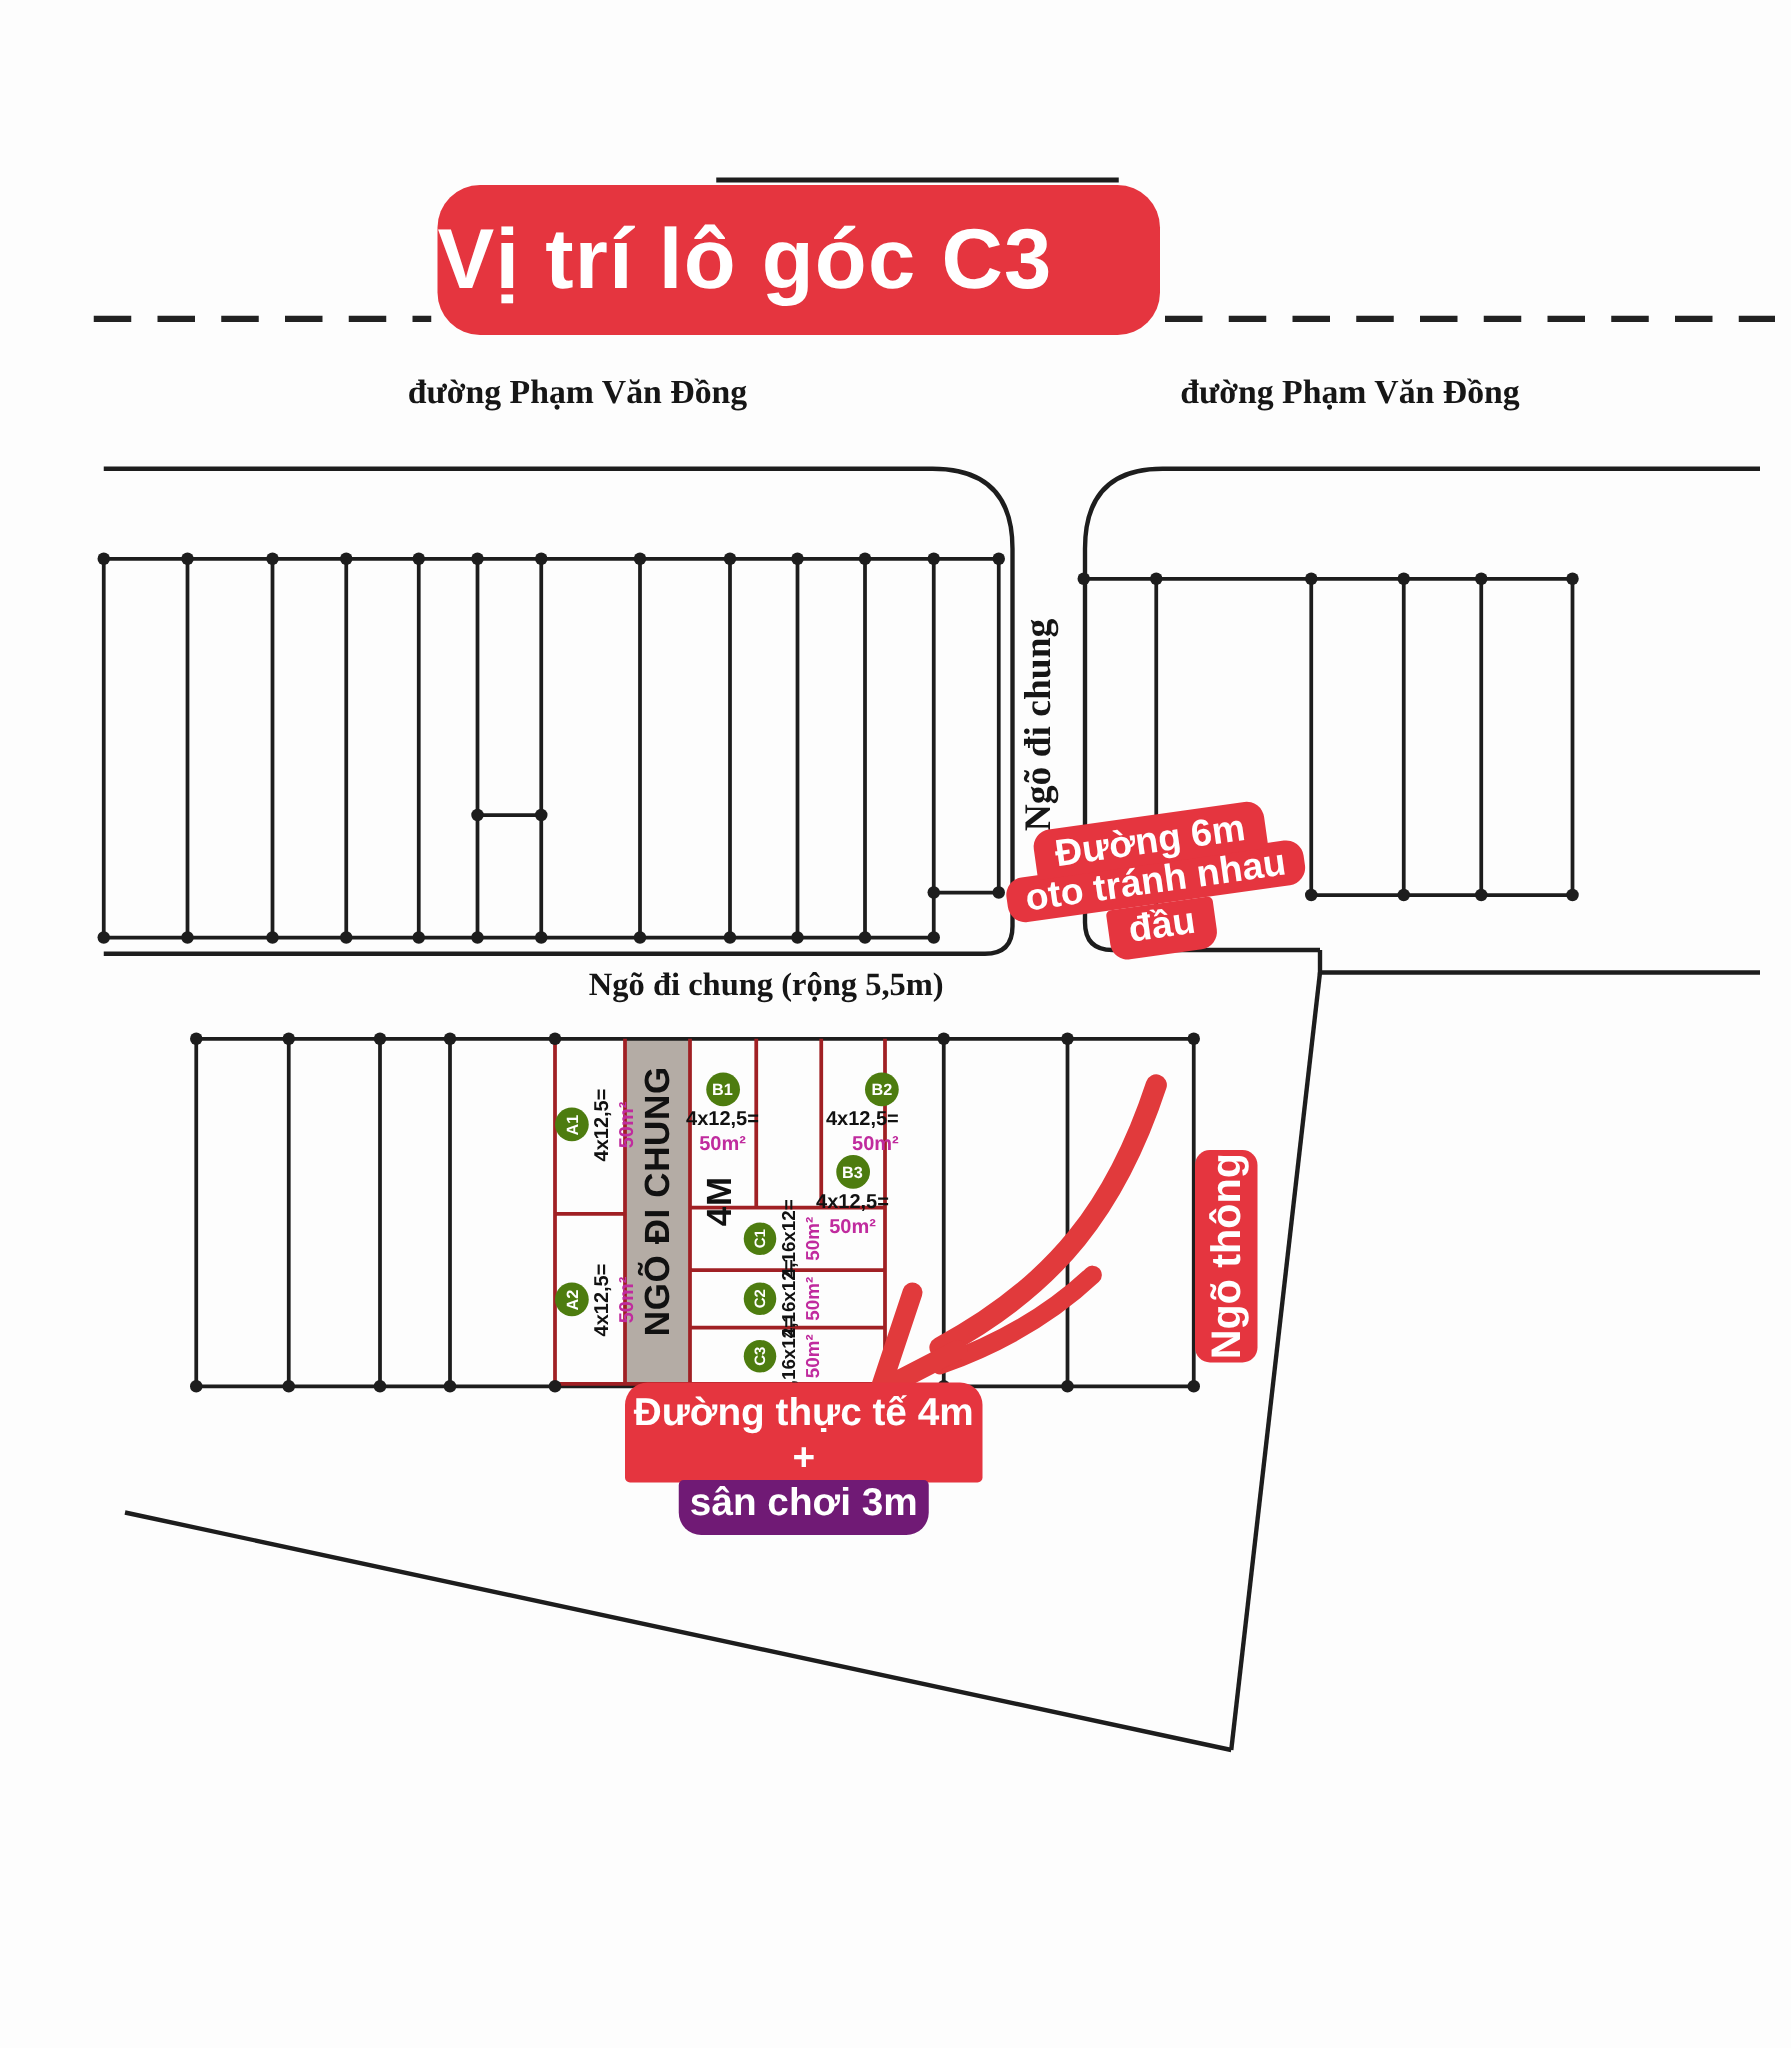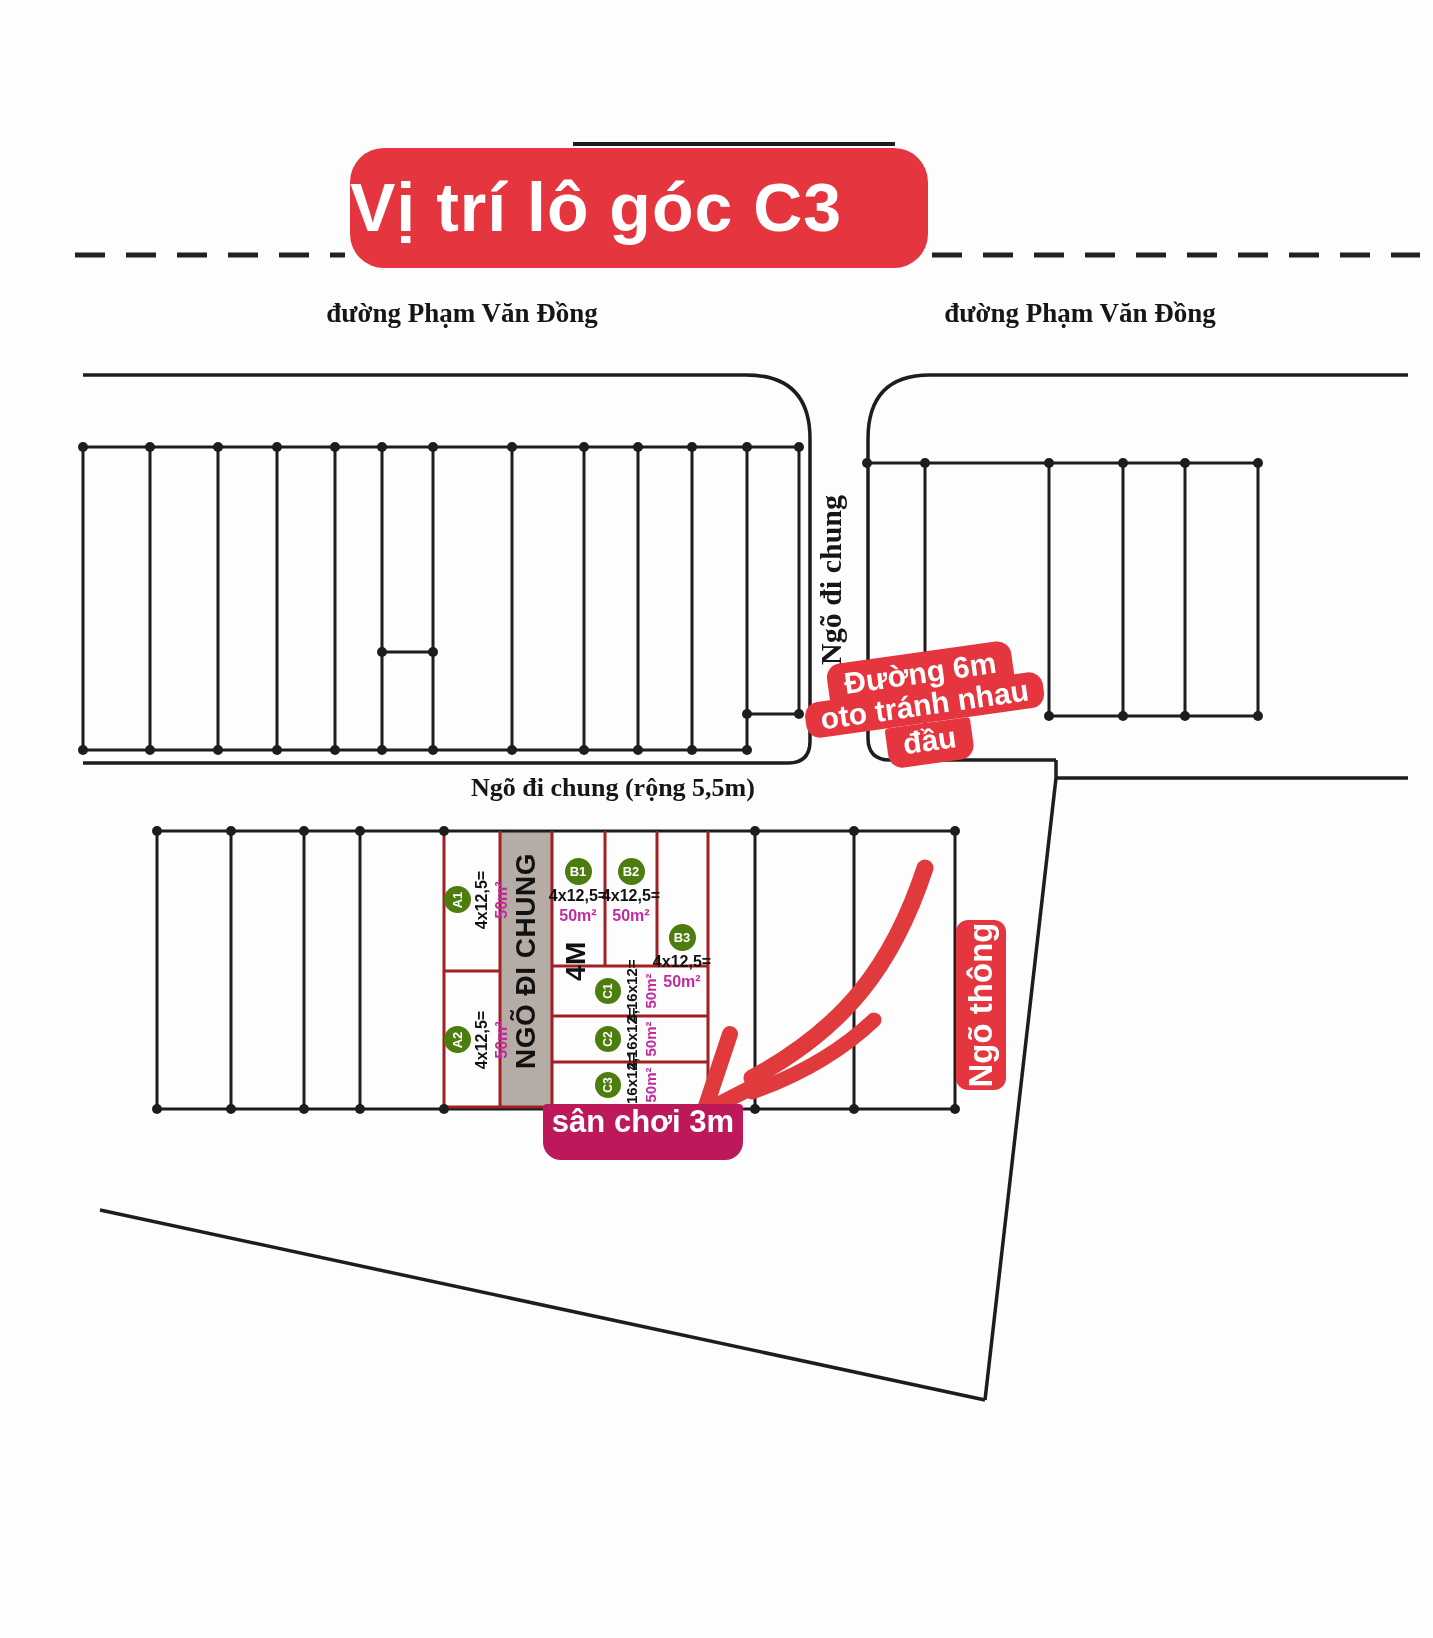--- a/index.html
+++ b/index.html
@@ -27,42 +27,42 @@
   
   .lot{display:flex;flex-direction:column;align-items:center;justify-content:center;gap:2px;}
   .lot .circ{display:block;width:27px;height:27px;border-radius:50%;background:#4d7c0f;color:#fff;
     font-size:13px;font-weight:bold;line-height:27px;text-align:center;}
   .lot .dims{font-size:16px;font-weight:bold;color:#111;white-space:nowrap;}
   .lot .area{font-size:16px;font-weight:bold;color:#c02b9e;white-space:nowrap;}
   .rot{transform:rotate(-90deg);transform-origin:center;}
   .lot-a1{left:417px;top:865px;width:120px;height:70px;}
   .lot-a2{left:417px;top:1005px;width:120px;height:70px;}
   .lot-b1{left:523px;top:856px;width:110px;height:70px;}
-  .lot-b2{left:576px;top:856px;width:110px;height:70px;}
+  .lot-b2{left:609px;top:856px;width:110px;height:70px;align-items:flex-end;}
   .lot-b3{left:627px;top:904px;width:110px;height:70px;margin-top:18px;}
   .lot-c{width:110px;height:64px;}
   .lot-c .circ{width:26px;height:26px;line-height:26px;font-size:12px;}
   .lot-c .dims,.lot-c .area{font-size:15px;}
   .lot-c1{left:572px;top:959px;}
   .lot-c2{left:572px;top:1007px;}
   .lot-c3{left:572px;top:1053px;}
 
   
   .badge-6m{left:805px;top:652px;width:240px;transform:rotate(-8deg);transform-origin:center;
     text-align:center;color:#fff;font-weight:bold;font-size:30px;line-height:1.2;}
   .badge-6m .b1{display:inline-block;background:#e5353f;padding:3px 16px 0;border-radius:14px 14px 4px 4px;}
   .badge-6m .b2{display:block;background:#e5353f;padding:0 10px;border-radius:14px;margin-top:-4px;}
   .badge-6m .b3{display:inline-block;background:#e5353f;padding:0 16px 5px;border-radius:4px 4px 14px 14px;margin-top:-4px;}
 
   .badge-ngothong{left:896px;top:980px;width:170px;height:50px;transform:rotate(-90deg);transform-origin:center;
     background:#e5353f;border-radius:12px;color:#fff;font-weight:bold;font-size:33px;line-height:50px;text-align:center;}
 
   .badge-realroad{left:500px;top:1106px;width:286px;text-align:center;color:#fff;font-weight:bold;font-size:31px;}
   .badge-realroad .b1{display:block;background:#e5353f;border-radius:18px 18px 4px 4px;padding:6px 4px 2px;}
-  .badge-realroad .b2{display:block;background:#be185d;border-radius:4px 4px 18px 18px;width:200px;margin:-2px auto 0;padding:0 0 20px;}
+  .badge-realroad .b2{display:block;background:#701a75;border-radius:4px 4px 18px 18px;width:200px;margin:-2px auto 0;padding:0 0 8px;}
 </style>
 </head>
 <body>
 
 <div id="stage">
 
   <svg id="plan-svg" width="1433" height="1638" viewBox="0 0 1433 1638">
 
     <line x1="573" y1="144" x2="895" y2="144" stroke="#1d1d1d" stroke-width="4"></line>
 
@@ -207,16 +207,17 @@
     <span class="area">50m²</span>
   </div>
 
   <div class="ov badge-6m">
     <span class="b1">Đường 6m</span>
     <span class="b2">oto tránh nhau</span>
     <span class="b3">đầu</span>
   </div>
   <div class="ov badge-ngothong">Ngõ thông</div>
   <div class="ov badge-realroad">
+    <span class="b1">Đường thực tế 4m +</span>
     <span class="b2">sân chơi 3m</span>
   </div>
 
 </div>
 
 </body></html>

